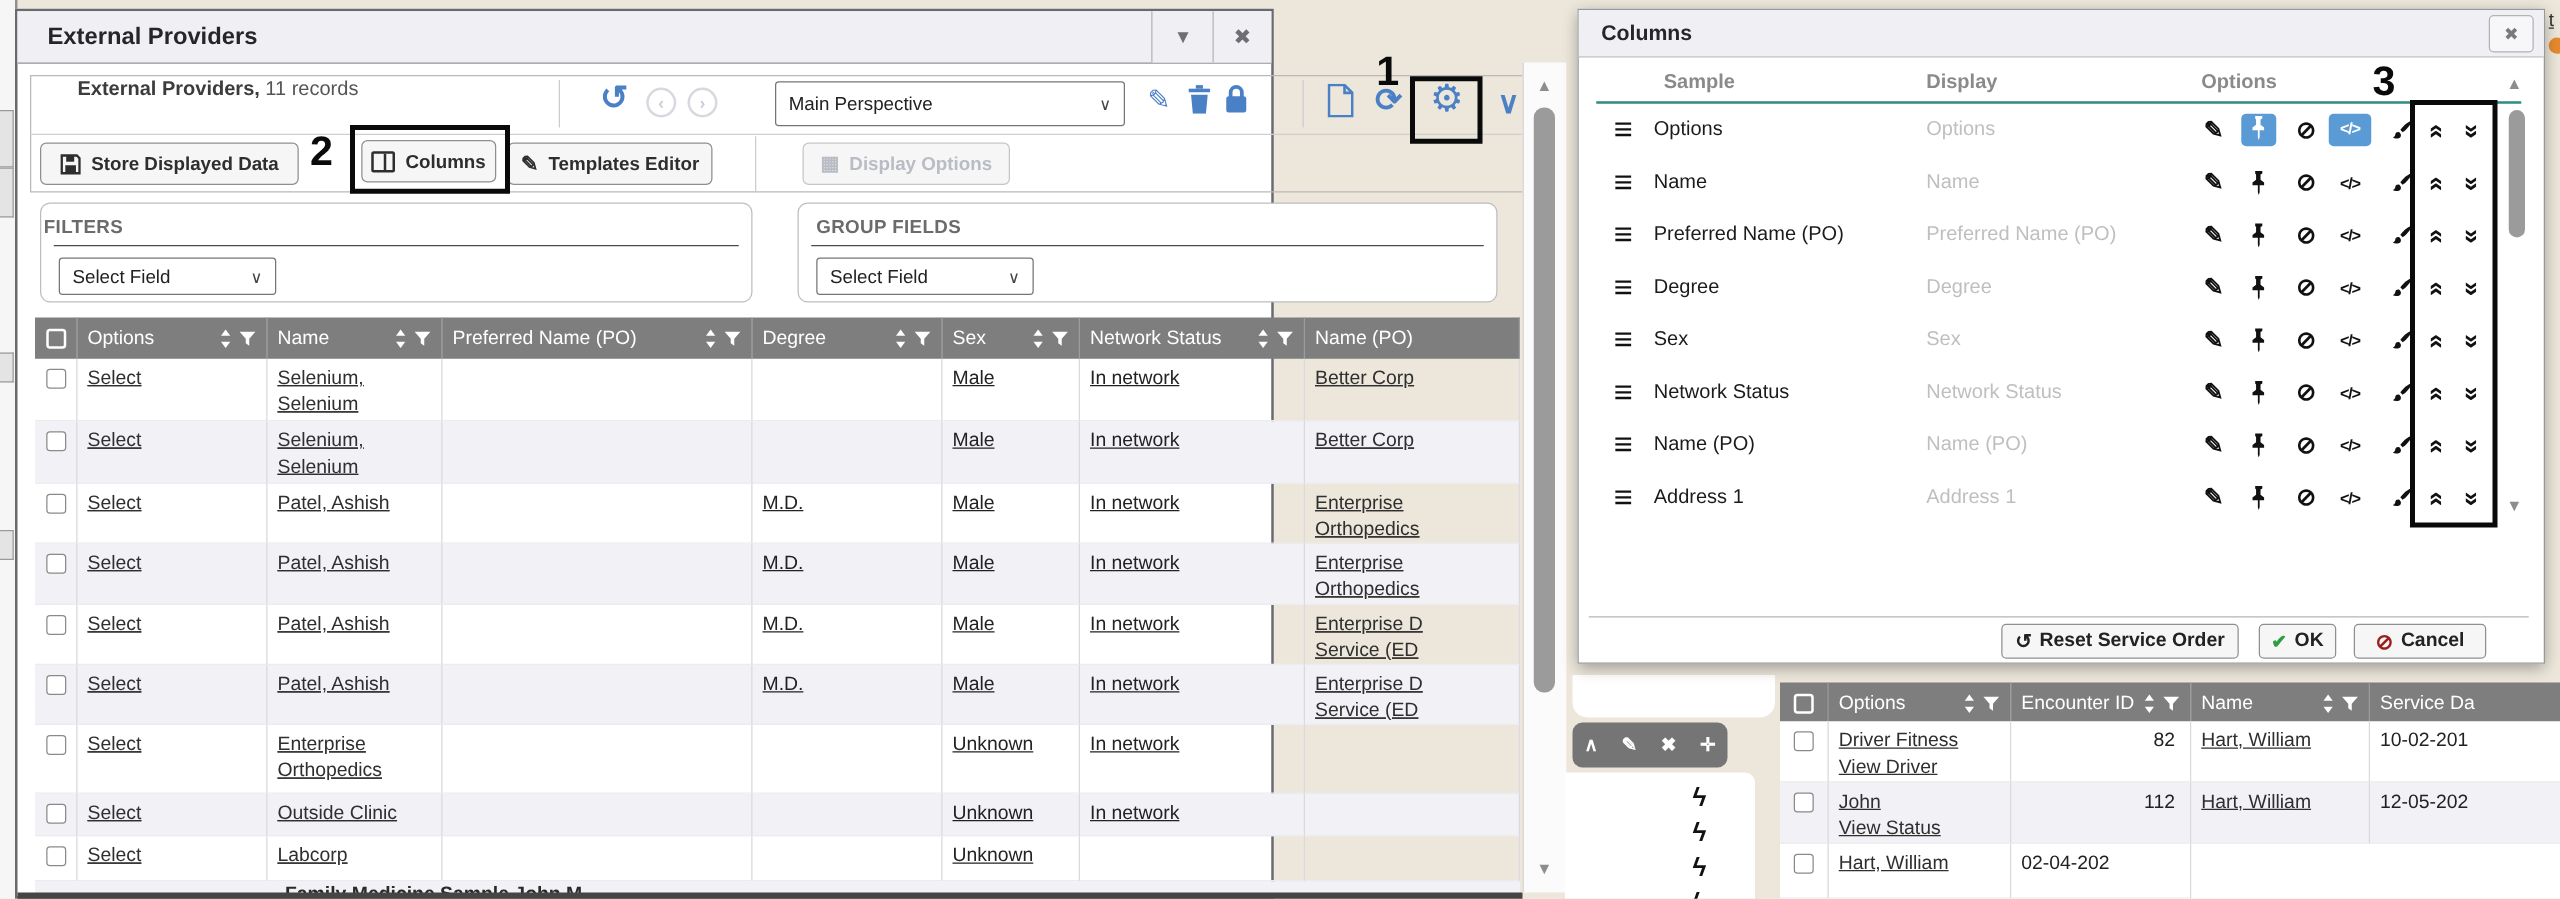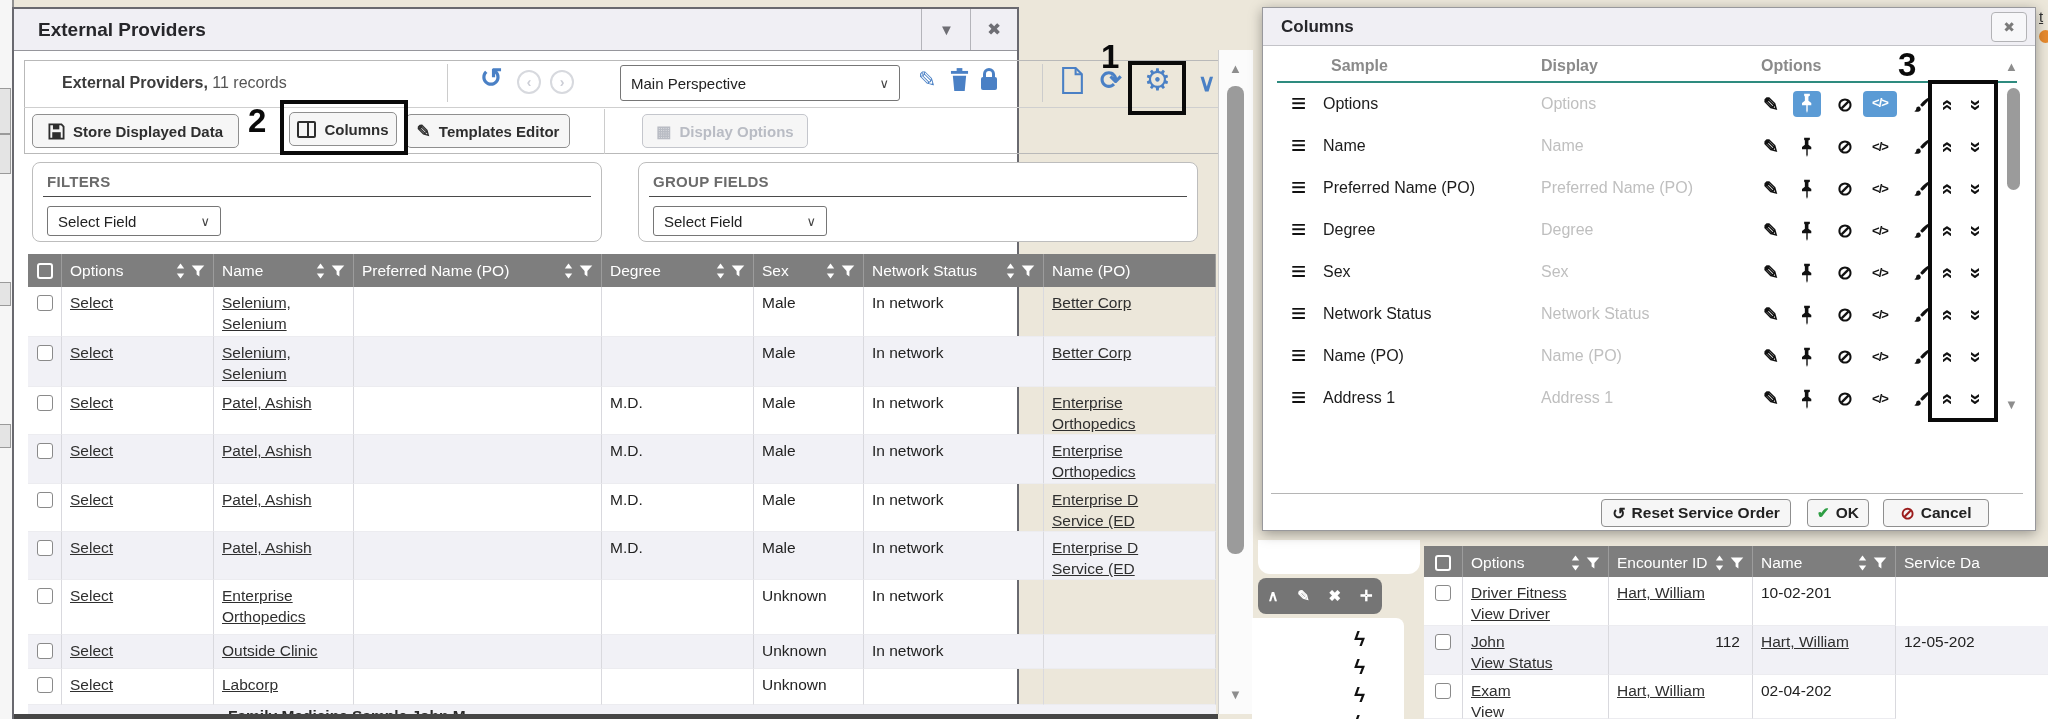--- a/index.html
+++ b/index.html
@@ -16,21 +16,21 @@
 
   
   .window{left:12px;top:7px;width:1007px;height:712px;background:#fff;border:2px solid #69696f;box-sizing:border-box;}
   .titlebar{left:0;top:0;right:0;height:41px;background:#f0eff4;border-bottom:1px solid #96969c;}
   .titlebar .wtitle{position:absolute;left:24px;top:10px;font-size:19px;font-weight:bold;color:#26262a;}
   .tb-btn{position:absolute;top:0;height:41px;border-left:1px solid #b4b4ba;display:flex;align-items:center;justify-content:center;color:#6e6e74;font-size:15px;cursor:pointer;background:#f0eff4;}
 
   .panel-top{left:10px;top:51px;width:1196px;height:94px;border:1px solid #b9b9b9;box-sizing:border-box;}
   .rowA-border{left:10px;top:98px;width:1196px;height:0;border-top:1px solid #cfcfcf;}
 
-  .records{left:48px;top:65px;font-size:16px;color:#555;}
+  .records{left:48px;top:54px;font-size:16px;color:#555;}
   .records b{color:#3c3c3c;}
   .vsep{width:0;border-left:1px solid #ccc;}
   .blue{color:#4a80c5;}
   .icon-btn{line-height:1;cursor:pointer;}
   .nav-circle{width:24px;height:24px;border-radius:50%;border:2px solid #d7d9de;color:#ccced6;font-size:14px;font-weight:bold;display:flex;align-items:center;justify-content:center;box-sizing:border-box;}
   .select{border:1px solid #767676;border-radius:3px;background:#fff;font-size:15px;color:#222;display:flex;align-items:center;padding:0 10px;box-sizing:border-box;cursor:pointer;}
   .select .caret{margin-left:auto;color:#444;font-size:13px;}
 
   .btn{border:1.5px solid #8f8f8f;border-radius:5px;background:#f6f6f6;font-size:15px;font-weight:bold;color:#2e2e2e;display:flex;align-items:center;justify-content:center;gap:8px;box-sizing:border-box;cursor:pointer;white-space:nowrap;}
   .btn.disabled{color:#b9bcc4;border-color:#c4c6cc;cursor:default;}
@@ -40,21 +40,21 @@
   .fieldset{border:1px solid #bdbdbd;border-radius:8px;background:#fff;box-sizing:border-box;}
   .fs-label{font-size:15px;font-weight:bold;color:#6b6b6b;letter-spacing:.3px;}
   .fs-hr{border-top:1.5px solid #4a4a4a;}
 
   
   .gtable{display:grid;}
   .maintable{left:14px;top:245px;width:1188px;grid-template-columns:34px 152px 140px 248px 152px 110px 180px 172px;}
   .th{background:#7e7e7e;color:#fff;font-size:15.5px;display:flex;align-items:center;padding:0 8px;height:33px;border-right:1px solid #9c9c9c;box-sizing:border-box;overflow:hidden;white-space:nowrap;}
   .th .lbl{flex:1;}
   .th svg{flex:none;margin-left:5px;}
-  .t-row{display:grid;grid-template-columns:34px 152px 140px 248px 152px 110px 180px 172px;}
+  .t-row{display:grid;grid-template-columns:34px 152px 140px 248px 152px 110px 180px 172px;text-decoration:underline;}
   .alt{background:#f1f1f6;}
   .td{font-size:15.5px;color:#222;padding:6px 8px;border-right:1px solid #d9d9de;border-bottom:1px solid #ececf0;box-sizing:border-box;line-height:1.35;overflow:hidden;}
   .cbcell{display:flex;justify-content:center;padding-top:8px;}
   .cb{width:16px;height:16px;border:1.5px solid #8a8a8a;border-radius:3px;background:#fff;display:inline-block;box-sizing:border-box;cursor:pointer;}
   .cb.hdr{border:2px solid #fff;background:transparent;}
   .lnk{color:#2f2f2f;text-decoration:underline;cursor:pointer;}
 
   .bottom-band{left:0;top:705px;width:1204px;height:7px;background:#454545;}
 
   
@@ -185,21 +185,21 @@
     <span style="font-size:17px">✎</span>
     <span>Templates Editor</span>
   </div>
   <div class="abs vsep" style="left:590px;top:100px;height:45px"></div>
   <div class="abs btn disabled" style="left:628px;top:105px;width:166px;height:34px">
     <span style="font-size:16px">▦</span>
     <span>Display Options</span>
   </div>
 
   <div class="abs fieldset" style="left:18px;top:153px;width:570px;height:80px">
-    <span class="abs fs-label" style="left:14px;top:10px">FILTERS</span>
+    <span class="abs fs-label" style="left:2px;top:10px">FILTERS</span>
     <div class="abs fs-hr" style="left:10px;top:33px;width:548px"></div>
     <div class="abs select" style="left:14px;top:43px;width:174px;height:30px">
       <span>Select Field</span>
       <span class="caret">∨</span>
     </div>
   </div>
 
   <div class="abs fieldset" style="left:624px;top:153px;width:560px;height:80px">
     <span class="abs fs-label" style="left:14px;top:10px">GROUP FIELDS</span>
     <div class="abs fs-hr" style="left:10px;top:33px;width:538px"></div>
@@ -472,43 +472,40 @@
 </div>
 <div class="abs" style="left:1424px;top:577px;width:660px;z-index:3">
   <div class="enc-row" style="height:49px;background:#fff">
     <div class="td cbcell">
         <span class="cb"></span>
       </div>
     <div class="td">
       <a class="lnk">Driver Fitness</a><br>
       <a class="lnk">View Driver Fitness</a>
     </div>
+    <div class="td enc-id">82</div>
     <div class="td"><a class="lnk">Hart, William</a></div>
     <div class="td">10-02-201</div>
   </div>
   <div class="enc-row alt" style="height:49px">
     <div class="td cbcell">
         <span class="cb"></span>
       </div>
     <div class="td">
       <a class="lnk">John</a><br>
       <a class="lnk">View Status</a>
     </div>
     <div class="td enc-id">112</div>
     <div class="td"><a class="lnk">Hart, William</a></div>
     <div class="td">12-05-202</div>
   </div>
   <div class="enc-row" style="height:44px;background:#fff">
     <div class="td cbcell">
         <span class="cb"></span>
       </div>
-    <div class="td">
-      <a class="lnk">Exam</a><br>
-      <a class="lnk">View</a>
-    </div>
     <div class="td"><a class="lnk">Hart, William</a></div>
     <div class="td">02-04-202</div>
   </div>
 </div>
 
 <div class="abs dialog">
   <div class="abs dlg-titlebar">
     <span class="dlg-title">Columns</span>
     <div class="dlg-close">
       <span>✖</span>

